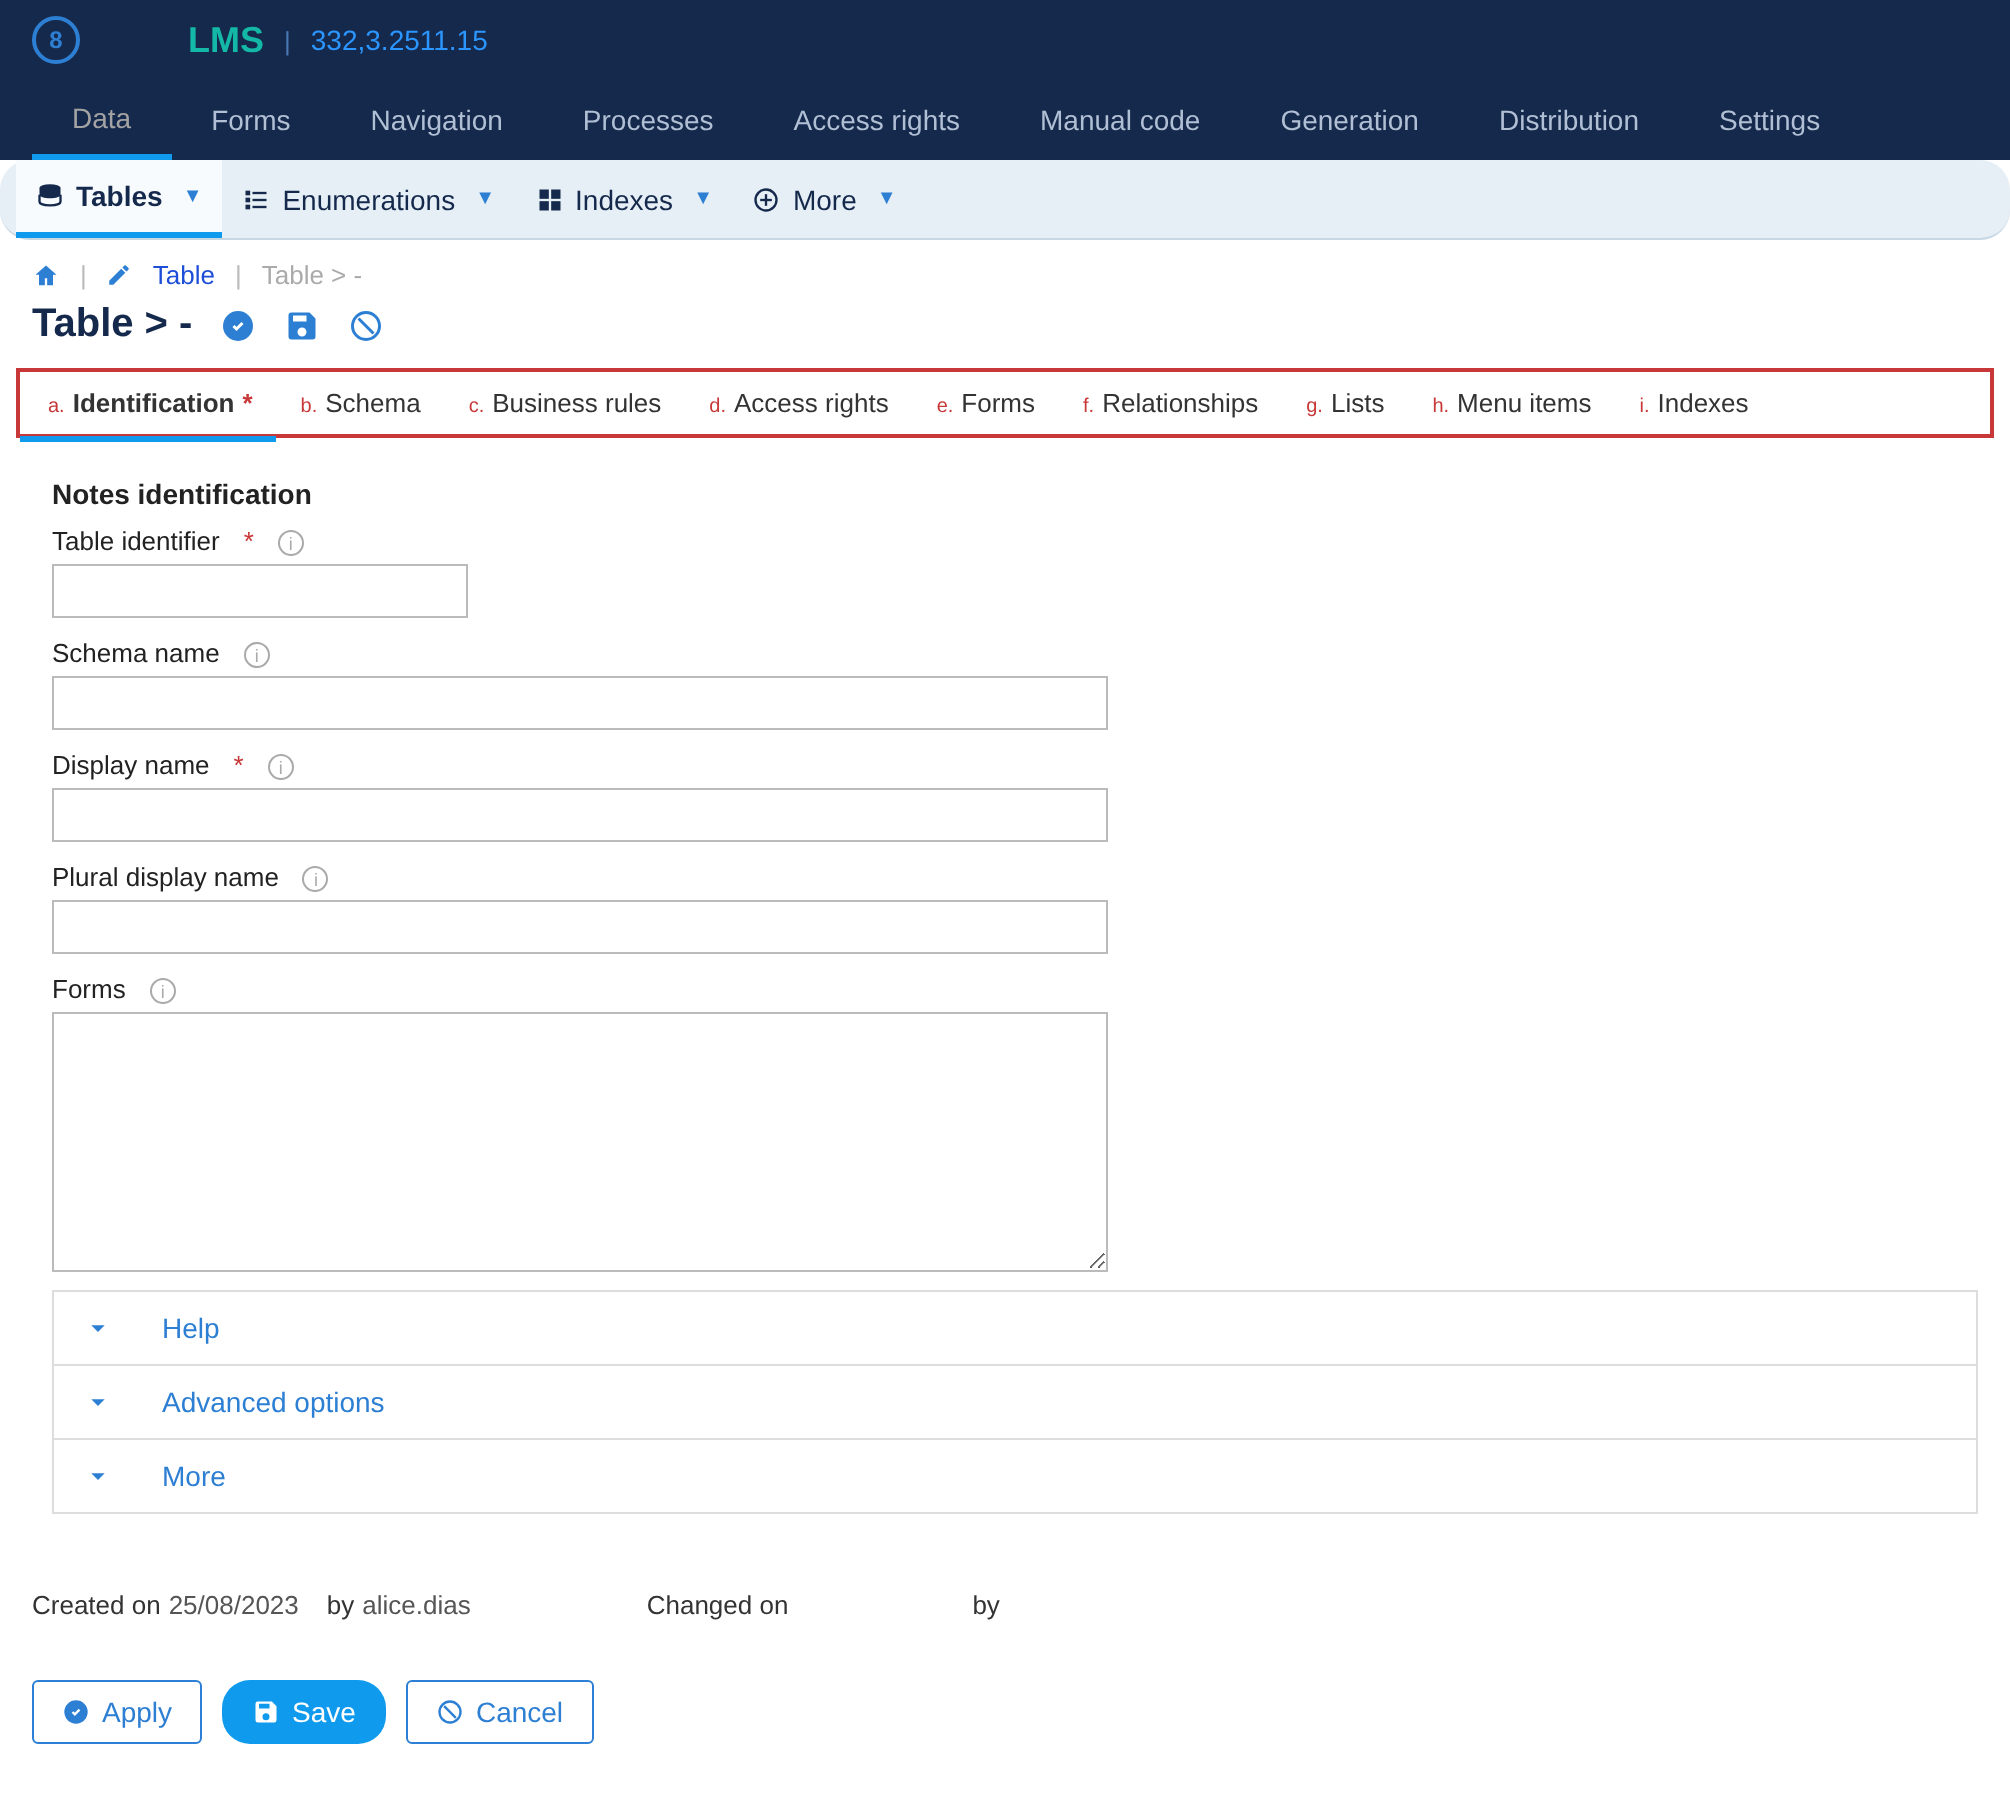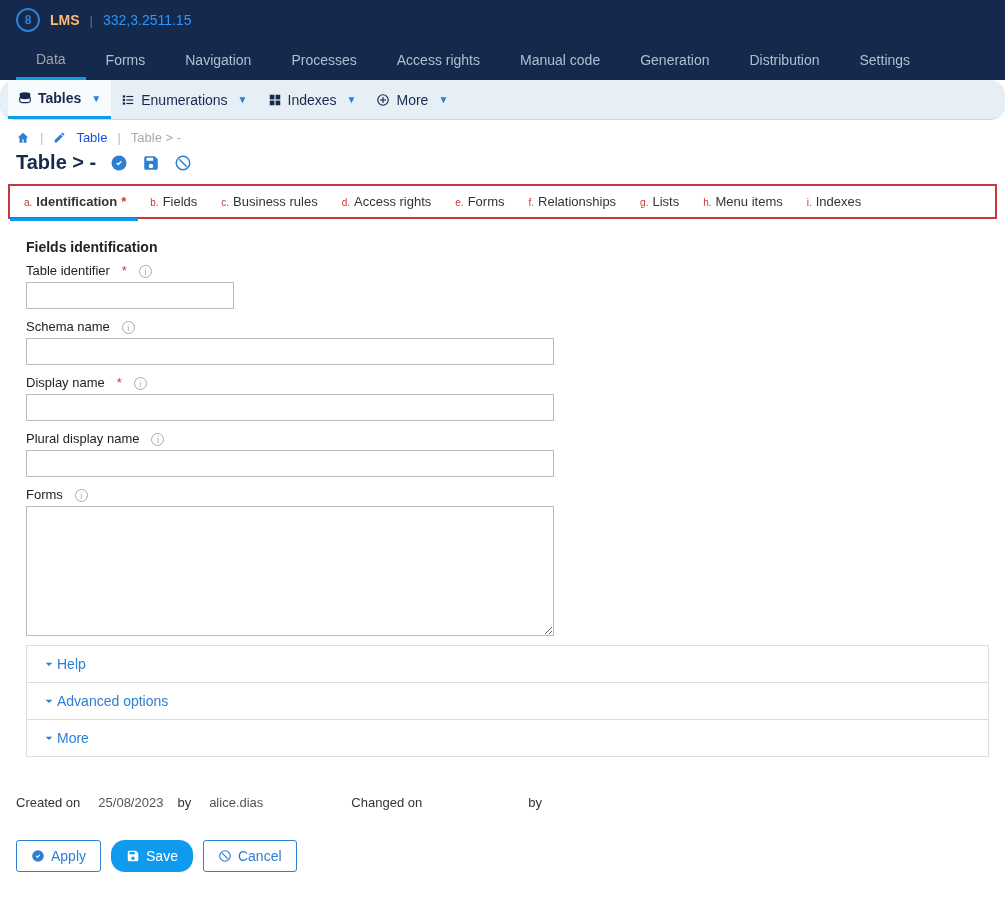--- a/index.html
+++ b/index.html
@@ -1,21 +1,21 @@
 <!DOCTYPE html>
 <html><head>
 <meta charset="utf-8">
 <style>
   * { box-sizing: border-box; margin: 0; padding: 0; }
   body { font-family: "Segoe UI", Arial, sans-serif; font-size: 13px; color: #333; background: #fff; width: 1005px; }
   
   
   .top-header { background: #15294c; height: 40px; display: flex; align-items: center; padding: 0 16px; gap: 10px; }
   .logo-circle { width: 24px; height: 24px; border-radius: 50%; border: 2px solid #2d7fd3; display:flex;align-items:center;justify-content:center; color:#2d7fd3; font-weight:bold; font-size:12px;}
-  .top-header .app-name { color: #fdba74; font-weight: 600; font-size: 14px; }
+  .top-header .app-name { color: #14b8a6; font-weight: 600; font-size: 18px; margin-left: 44px; }
   .top-header .divider { color: #4a78b5; }
   .top-header .version { color: #2b96ff; font-size: 14px; }
 
   
   .main-nav { background: #15294c; height: 40px; display: flex; align-items: stretch; padding: 0 16px; gap: 0; }
   .main-nav .nav-item { color: #b0bfd4; padding: 0 20px; display:flex; align-items:center; cursor:pointer; font-size:14px; }
   .main-nav .nav-item.active { color: #a3a3a3; border-bottom: 3px solid #0f9aee; font-weight:500;}
 
   
   .sub-nav { background: #e6eff5; border-bottom: 1px solid #c7d7e3; height: 40px; display:flex; align-items:stretch; padding: 0 8px; border-radius: 15px; }
@@ -52,27 +52,27 @@
   .field { margin-bottom: 10px; }
   .field label { font-size:13px; color:#222; display:inline-flex; align-items:flex-end; gap:12px;}
   .info-ico { width:13px; height:13px; border:1px solid #aaa; border-radius:50%; display:inline-flex; align-items:center; justify-content:center; font-size:9px; color:#aaa;}
   .field input[type=text], .field textarea { display:block; margin-top:4px; border:1px solid #bbb; padding:5px 6px; font-size:13px; background:#fff;}
   .w210 { width:208px; }
   .w530 { width:528px; }
   textarea.notes { width:528px; height:130px; resize:both;}
 
   
   .collapsible-group { margin: 8px 0 0 0; }
-  .collapsible { border:1px solid #ddd; padding:10px 14px; display:flex; align-items:center; gap:0; cursor:pointer; margin-top:-1px;}
+  .collapsible { border:1px solid #ddd; padding:10px 14px; display:flex; align-items:center; gap:24px; cursor:pointer; margin-top:-1px;}
   .collapsible .chev { color:#2d7fd3; font-size:14px; }
   .collapsible .lbl { color:#2d7fd3; font-size:14px; font-weight:500;}
 
   
   .meta-row { display:flex; gap: 14px; padding: 30px 16px 0 16px; font-size:13px; color:#333;}
-  .meta-row .pair { display:flex; gap:18px; align-items:flex-end;}
+  .meta-row .pair { display:flex; gap:4px; align-items:flex-end;}
   .meta-row .pair .val { color:#555; }
   .spacer-flex { width: 60px;}
   
   .button-row { display:flex; gap:10px; padding:30px 16px 20px 16px;}
   .btn { border-radius:3px; padding:7px 14px; font-size:14px; cursor:pointer; display:inline-flex; align-items:center; gap:6px; border:1px solid transparent;}
   .btn-outline-primary { border:1px solid #2d7fd3; color:#2d7fd3; background:#fff;}
   .btn-primary { background:#0f9aee; color:#fff;border-radius:14px;}
   .btn-outline-secondary { border:1px solid #2d7fd3; color:#2d7fd3; background:#fff;}
   .btn .ico { font-size:13px;}
 
@@ -191,21 +191,21 @@
 
 <div class="section-tabs-wrapper">
   <div class="section-tabs">
     <div class="s-tab active">
       <span class="letter">a.</span>
       <span>Identification</span>
       <span class="required">*</span>
     </div>
     <div class="s-tab">
       <span class="letter">b.</span>
-      <span>Fields</span>
+      <span>Schema</span>
     </div>
     <div class="s-tab">
       <span class="letter">c.</span>
       <span>Business rules</span>
     </div>
     <div class="s-tab">
       <span class="letter">d.</span>
       <span>Access rights</span>
     </div>
     <div class="s-tab">
@@ -226,21 +226,21 @@
     </div>
     <div class="s-tab">
       <span class="letter">i.</span>
       <span>Indexes</span>
     </div>
   </div>
 </div>
 <div class="active-underline" style="margin-left:10px;"></div>
 
 <div class="form-area">
-  <div class="section-heading">Fields identification</div>
+  <div class="section-heading">Notes identification</div>
 
   <div class="field">
     <label>
       <span>Table identifier</span>
         <span class="required">*</span>
       <span class="info-ico">i</span>
     </label>
     <input type="text" class="w210" value="" style="">
   </div>
 

